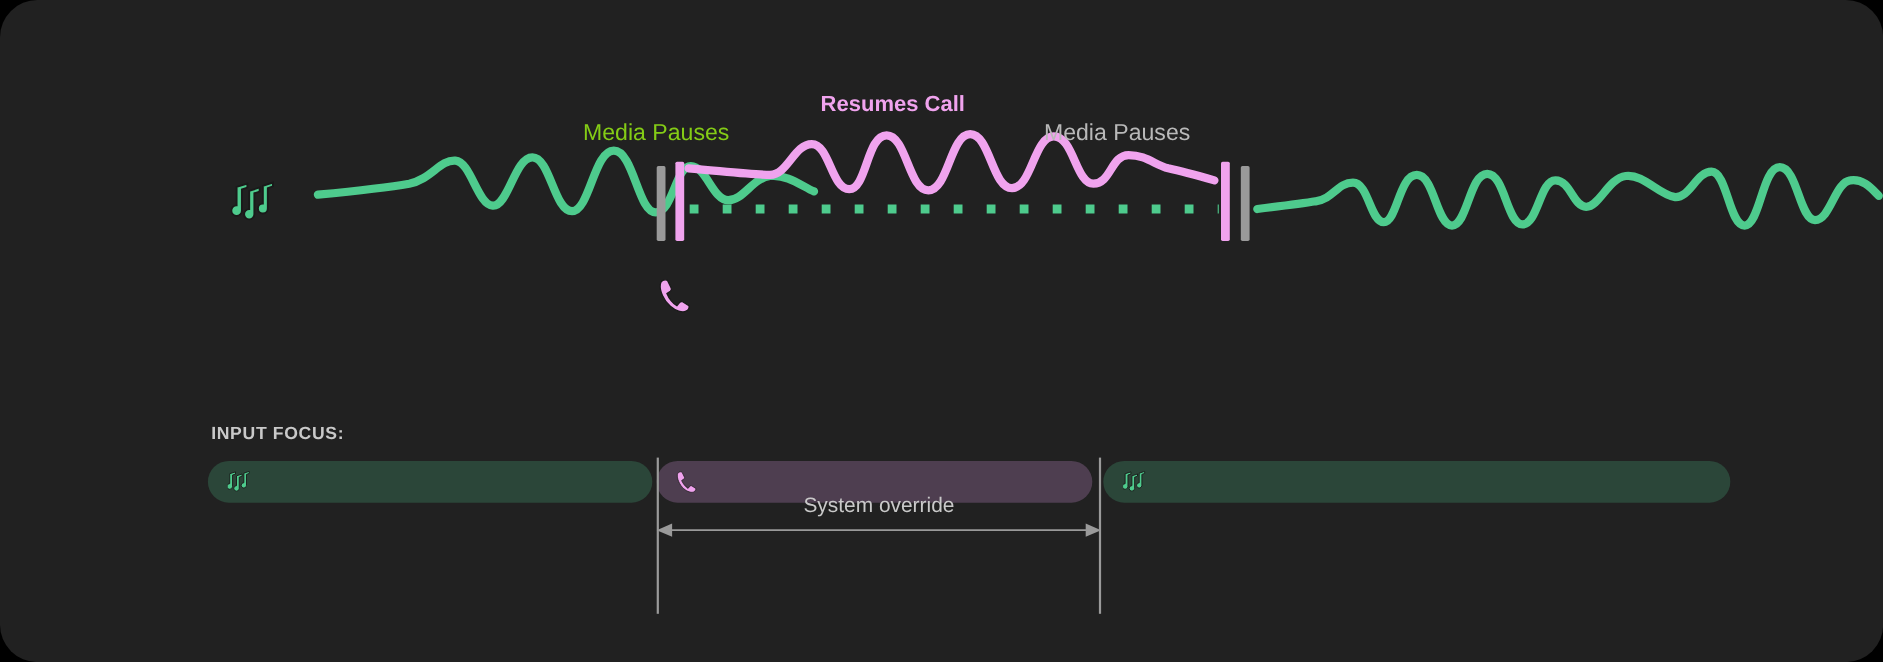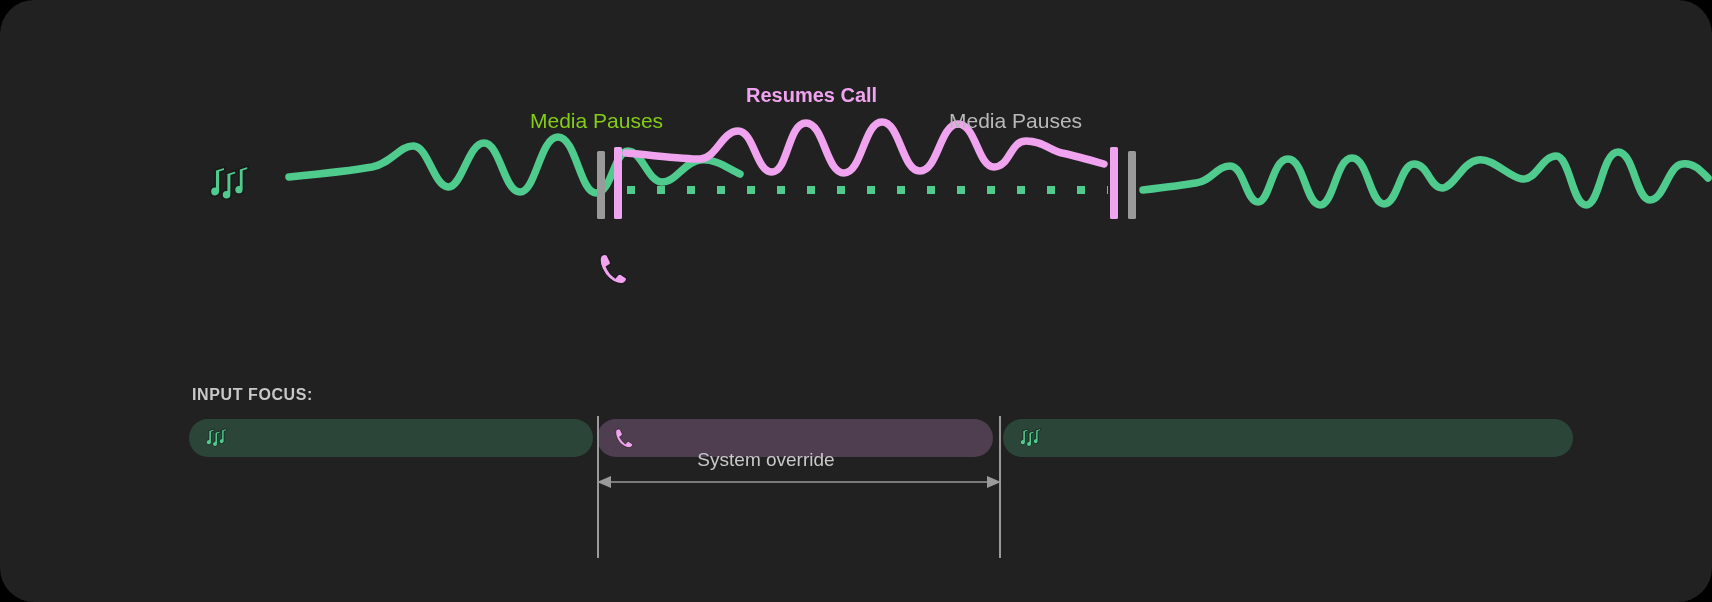--- a/index.html
+++ b/index.html
@@ -108,21 +108,21 @@
     width: 2px;
     background: #9a9a9a;
     top: 86px;
     height: 142px;
   }
   .ov-line-left  { left: 597px; }
   .ov-line-right { left: 999px; }
 
   .ov-label {
     position: absolute;
-    left: 565px;
+    left: 598px;
     width: 402px;
     top: 119px;
     text-align: center;
     font-size: 19px;
     color: #c9c9c9;
   }
   .ov-arrow {
     position: absolute;
     left: 595px;
     top: 140px;

